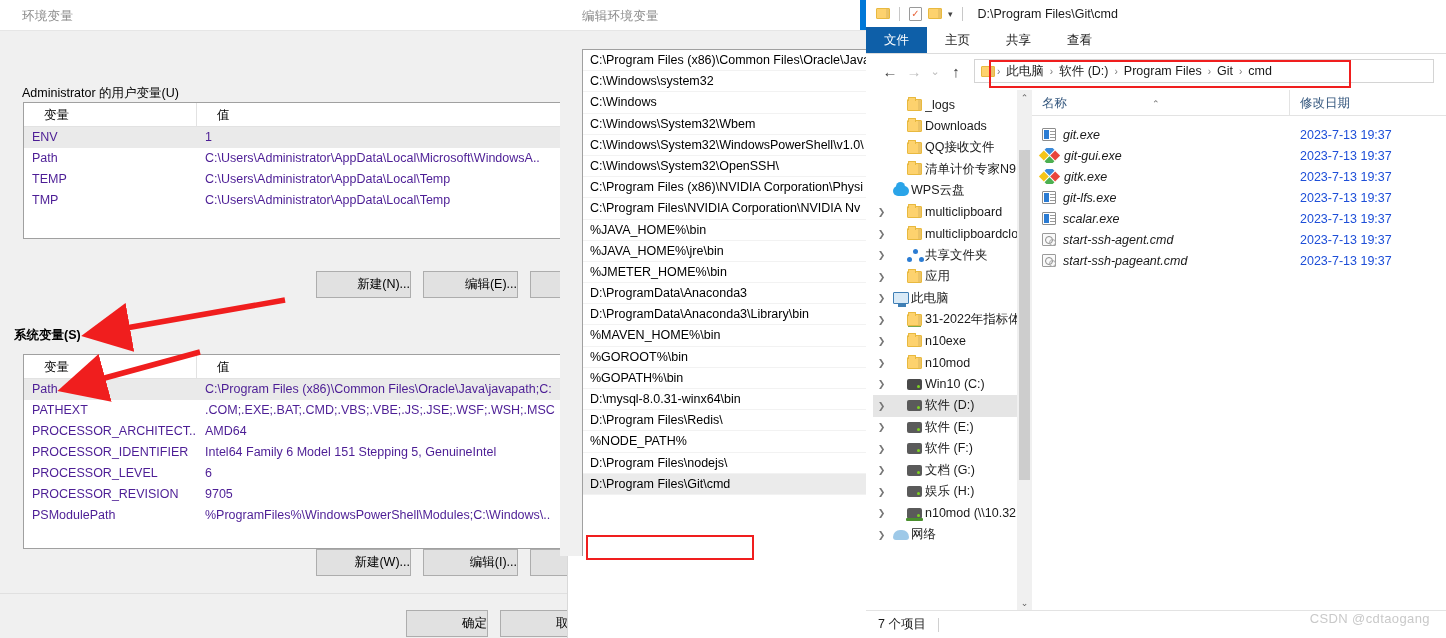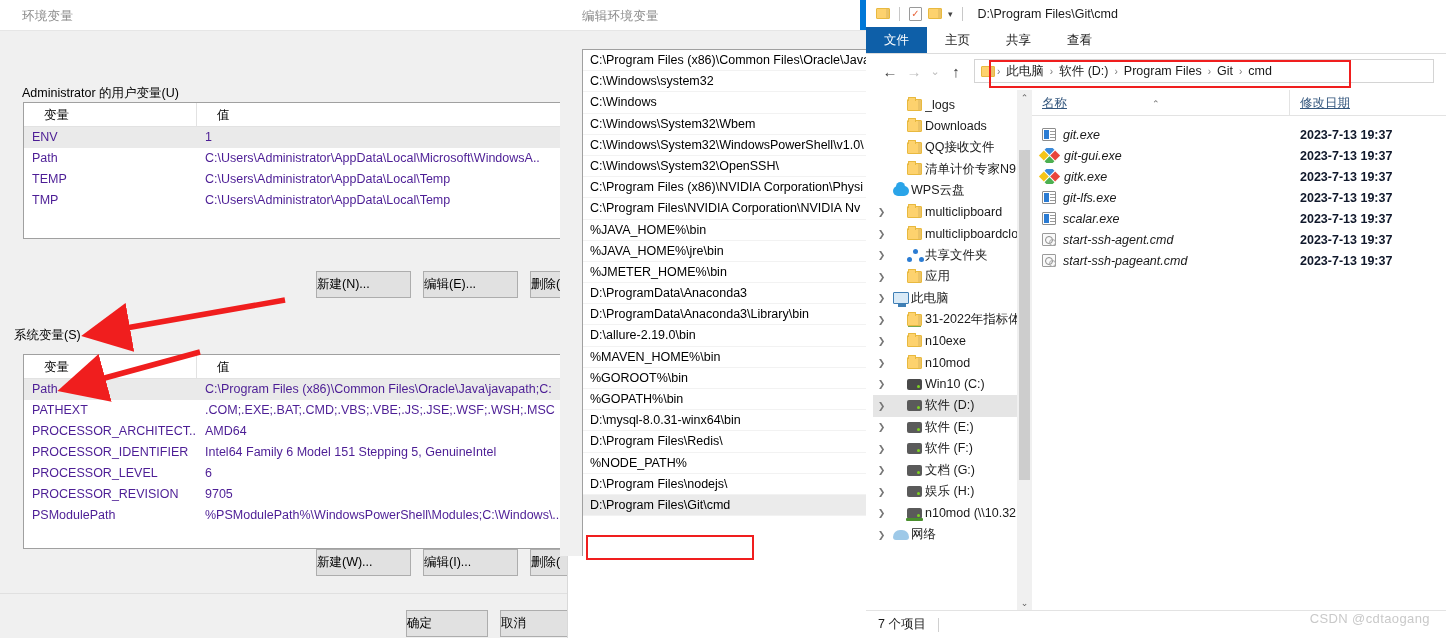--- a/index.html
+++ b/index.html
@@ -50,21 +50,21 @@
     font-size: 12.5px; color: #4c1d95; padding-left: 8px; height: 21px;
     line-height: 21px; white-space: nowrap; overflow: hidden;
   }
   .td.c1 { width: 173px; }
   .td.c2 { flex: 1; }
 
   .btnrow { position: absolute; display: flex; gap: 12px; }
   .btn {
     background: #e1e1e1; border: 1px solid #adadad; color: #000;
     font-size: 12.5px; height: 27px; line-height: 25px;
-    text-align: left; white-space: nowrap; overflow:hidden;
+    text-align: right; white-space: nowrap; overflow:hidden;
   }
   .btn.w95 { width: 95px; }
   .btn.w82 { width: 82px; }
 
   
   #editdlg { left: 560px; top: 0; width: 306px; height: 556px;
              background: #6d28d9; }
   #editdlg .win-body { position:absolute; top:30px; left:0; right:0; bottom:0;
              border-top: 1px solid #e6e6e6; }
   #pathlist {
@@ -153,33 +153,33 @@
     position: absolute; left: 2px; width: 11px; background: #cdcdcd;
   }
 
   .filepane { flex: 1; position: relative; overflow: hidden; }
   .fhead {
     height: 26px; display: flex; align-items: center;
     border-bottom: 1px solid #e3e3e3; position: relative;
   }
   .fhead .hc {
     font-size: 12.5px; color: #33567d; padding-left: 10px; position:relative;
-    height: 26px; line-height: 26px; text-decoration: underline;
+    height: 26px; line-height: 26px;
   }
   .fhead .hc.name { width: 258px; border-right: 1px solid #e3e3e3; }
   .sortcaret {
     position: absolute; left: 120px; top: 1px; font-size: 9px; color: #6b6b6b;
   }
   .frow {
     height: 21px; display: flex; align-items: center; font-size: 12.5px;
     color: #1a1a1a;
   }
   .fname { width: 258px; display: flex; align-items: center; gap: 7px;
            padding-left: 10px; overflow: hidden; white-space: nowrap; font-style: italic; }
-  .fdate { padding-left: 10px; color: #0f172a; white-space: nowrap; font-weight: bold; }
+  .fdate { padding-left: 10px; color: #1d4ed8; white-space: nowrap; }
   .flist { padding-top: 8px; }
 
   .ex-status {
     position: absolute; left: 0; right: 0; bottom: 0; height: 28px;
     border-top: 1px solid #e3e3e3; display: flex; align-items: center;
     padding-left: 12px; font-size: 12.5px; color: #1a1a1a; background: #fff;
   }
   .st-sep { width:1px; height:14px; background:#d0d0d0; margin-left: 12px; }
 
   
@@ -324,21 +324,21 @@
               <div class="td c2">C:\Users\Administrator\AppData\Local\Temp</div>
             </div>
           </div>
       </div>
       <div class="btnrow" style="left:316px; top:240px;">
         <div class="btn w95">新建(N)...</div>
         <div class="btn w95">编辑(E)...</div>
         <div class="btn w95">删除(</div>
       </div>
 
-      <div class="group-label" style="left:14px; top:296px;">系统变量(S)</div>
+      <div class="group-label" style="left:14px; top:296px;font-weight:bold;">系统变量(S)</div>
       <div class="tbl" style="left:23px; top:323px; width:560px; height:195px;">
         <div class="tbl-head">
           <div class="th c1">变量</div>
           <div class="th c2">值</div>
         </div>
         <div id="sys-rows">
             <div class="trow sel">
               <div class="td c1">Path</div>
               <div class="td c2">C:\Program Files (x86)\Common Files\Oracle\Java\javapath;C:</div>
             </div>
@@ -357,21 +357,21 @@
             <div class="trow">
               <div class="td c1">PROCESSOR_LEVEL</div>
               <div class="td c2">6</div>
             </div>
             <div class="trow">
               <div class="td c1">PROCESSOR_REVISION</div>
               <div class="td c2">9705</div>
             </div>
             <div class="trow">
               <div class="td c1">PSModulePath</div>
-              <div class="td c2">%PSModulePath%\WindowsPowerShell\Modules;C:\Windows\..</div>
+              <div class="td c2">%ProgramFiles%\WindowsPowerShell\Modules;C:\Windows\..</div>
             </div>
           </div>
       </div>
       <div class="btnrow" style="left:316px; top:518px;">
         <div class="btn w95">新建(W)...</div>
         <div class="btn w95">编辑(I)...</div>
         <div class="btn w95">删除(</div>
       </div>
 
       <div class="hline" style="top:562px;"></div>
@@ -393,21 +393,20 @@
           <div class="prow">C:\Windows\System32\Wbem</div>
           <div class="prow">C:\Windows\System32\WindowsPowerShell\v1.0\</div>
           <div class="prow">C:\Windows\System32\OpenSSH\</div>
           <div class="prow">C:\Program Files (x86)\NVIDIA Corporation\Physi</div>
           <div class="prow">C:\Program Files\NVIDIA Corporation\NVIDIA Nv</div>
           <div class="prow">%JAVA_HOME%\bin</div>
           <div class="prow">%JAVA_HOME%\jre\bin</div>
           <div class="prow">%JMETER_HOME%\bin</div>
           <div class="prow">D:\ProgramData\Anaconda3</div>
           <div class="prow">D:\ProgramData\Anaconda3\Library\bin</div>
-          <div class="prow">D:\allure-2.19.0\bin</div>
           <div class="prow">%MAVEN_HOME%\bin</div>
           <div class="prow">%GOROOT%\bin</div>
           <div class="prow">%GOPATH%\bin</div>
           <div class="prow">D:\mysql-8.0.31-winx64\bin</div>
           <div class="prow">D:\Program Files\Redis\</div>
           <div class="prow">%NODE_PATH%</div>
           <div class="prow">D:\Program Files\nodejs\</div>
           <div class="prow sel">D:\Program Files\Git\cmd</div>
         </div>
     </div>

